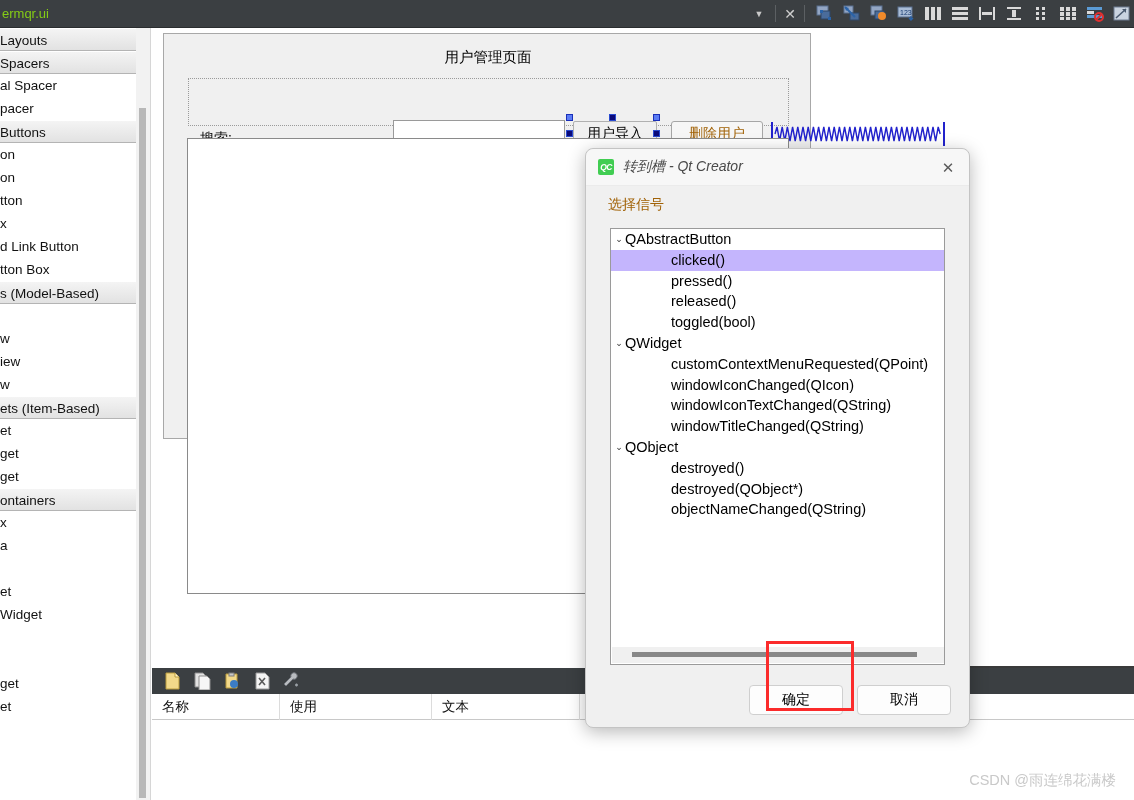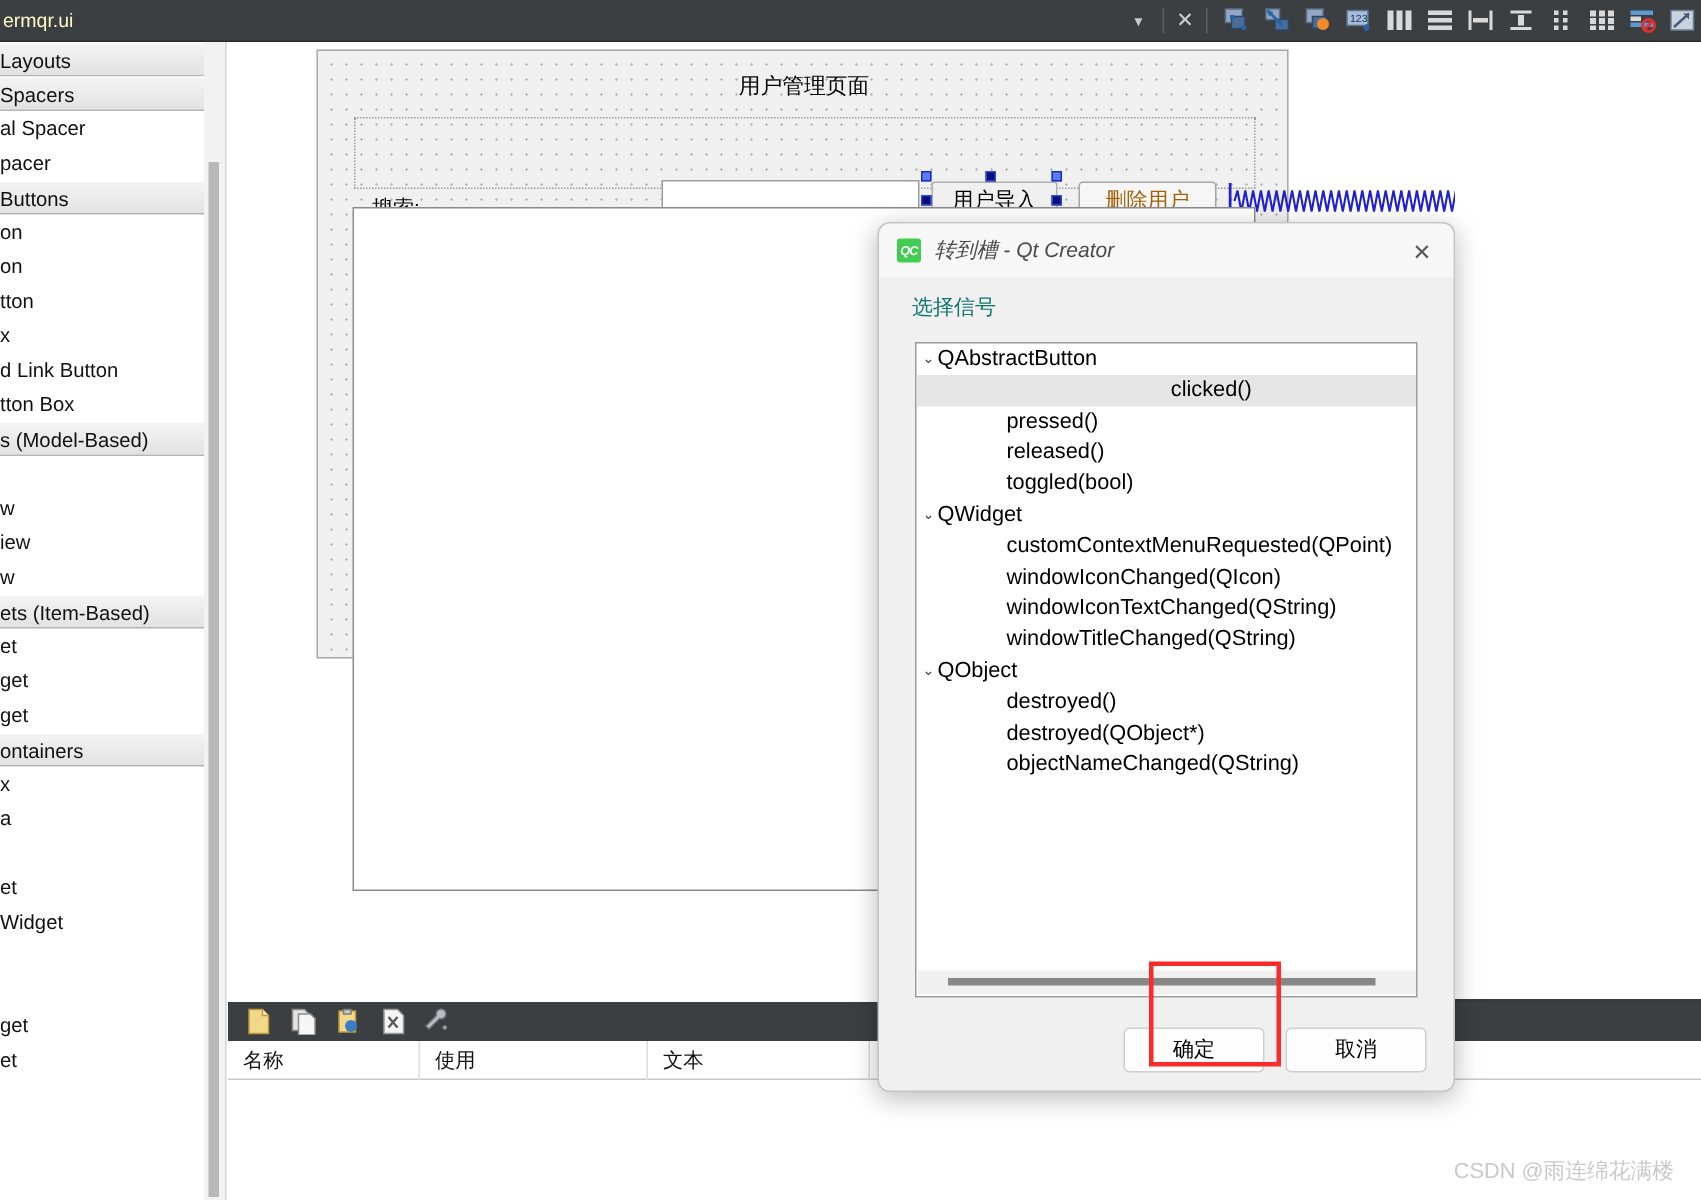--- a/index.html
+++ b/index.html
@@ -13,21 +13,21 @@
   #root { position: relative; width: 1134px; height: 800px; }
 
   
   .topbar {
     position: absolute; left: 0; top: 0; width: 1134px; height: 28px;
     background: #3b3f42;
     border-bottom: 1px solid #2a2d2f;
     display: flex; align-items: center;
   }
   .topbar .filename {
-    color: #fef9c3; font-size: 13px; margin-left: 0px; padding-left: 2px;
+    color: #84cc16; font-size: 13px; margin-left: 0px; padding-left: 2px;
     white-space: nowrap;
     text-align: right;
   }
   .topbar .chev {
     color: #c9c9c9; font-size: 9px; margin-left: auto; margin-right: 0px;
     width: 24px; text-align: center;
   }
   .tb-sep { width: 1px; height: 17px; background: #5c6063; margin: 0 4px; }
   .tb-close { width: 20px; text-align: center; color: #cfcfcf; font-size: 14px; }
   .tb-icons { display: flex; align-items: center; gap: 3px; margin-left: 4px; }
@@ -68,21 +68,20 @@
     position: absolute; left: 152px; top: 28px; width: 982px; height: 640px;
     background: #ffffff;
   }
   .form {
     position: absolute; left: 11px; top: 5px; width: 648px; height: 406px;
     background: #f0f0f0;
     border: 1px solid #a8a8a8;
     background-image: radial-gradient(#b9b9b9 0.7px, transparent 0.7px);
     background-size: 10px 10px;
     background-position: 4px 4px;
-    margin-left: 48px;
   }
   .form-title {
     position: absolute; left: 0; top: 14px; width: 648px; text-align: center;
     font-size: 14.5px; color: #000;
   }
   .frame-box {
     position: absolute; left: 24px; top: 44px; width: 601px; height: 48px;
     border: 1px dotted #9b9b9b;
   }
   .lbl-search {
@@ -158,36 +157,36 @@
     color: #fff; font-size: 8.5px; font-weight: bold;
     display: flex; align-items: center; justify-content: center; letter-spacing: -0.5px;
   }
   .dlg-title-text { margin-left: 9px; font-size: 14px; color: #4a4a4a; }
   .dlg-close {
     position: absolute; right: 10px; top: 8px; width: 22px; height: 22px;
     display: flex; align-items: center; justify-content: center;
     color: #5a5a5a; font-size: 15px;
   }
   .dlg-body { position: relative; padding: 10px 22px 0 22px; }
-  .grp-label { font-size: 14px; color: #0f766e; margin-bottom: 6px; }
+  .grp-label { font-size: 14px; color: #a16207; margin-bottom: 6px; }
   .listbox {
     position: absolute; left: 610px; top: 228px; width: 335px; height: 437px;
     background: #ffffff; border: 1px solid #9a9a9a; overflow: hidden;
   }
   .node, .leaf {
     height: 20.8px; line-height: 20.8px; font-size: 14.5px; color: #000;
     white-space: nowrap;
   }
   .node { padding-left: 14px; position: relative; }
   .node .arrow {
     position: absolute; left: 2px; top: 0; width: 12px; text-align: center;
     color: #333; font-size: 9px;
   }
   .leaf { padding-left: 60px; }
-  .leaf.sel { background: #e5e5e5; text-align: center; }
+  .leaf.sel { background: #c4b5fd; }
   .hscroll-track {
     position: absolute; left: 1px; bottom: 1px; width: 333px; height: 16px;
     background: #f0f0f0;
   }
   .hscroll-thumb {
     position: absolute; left: 20px; top: 5px; width: 285px; height: 5px;
     background: #888888;
   }
   .dlg-buttons {
     position: absolute; left: 0; bottom: 0; width: 385px; height: 54px;

